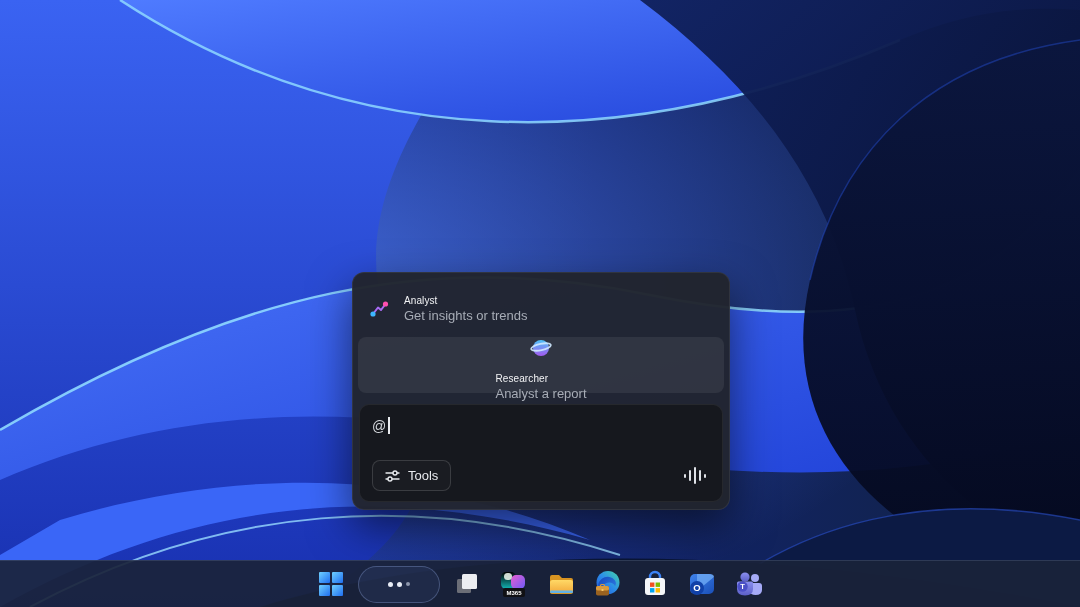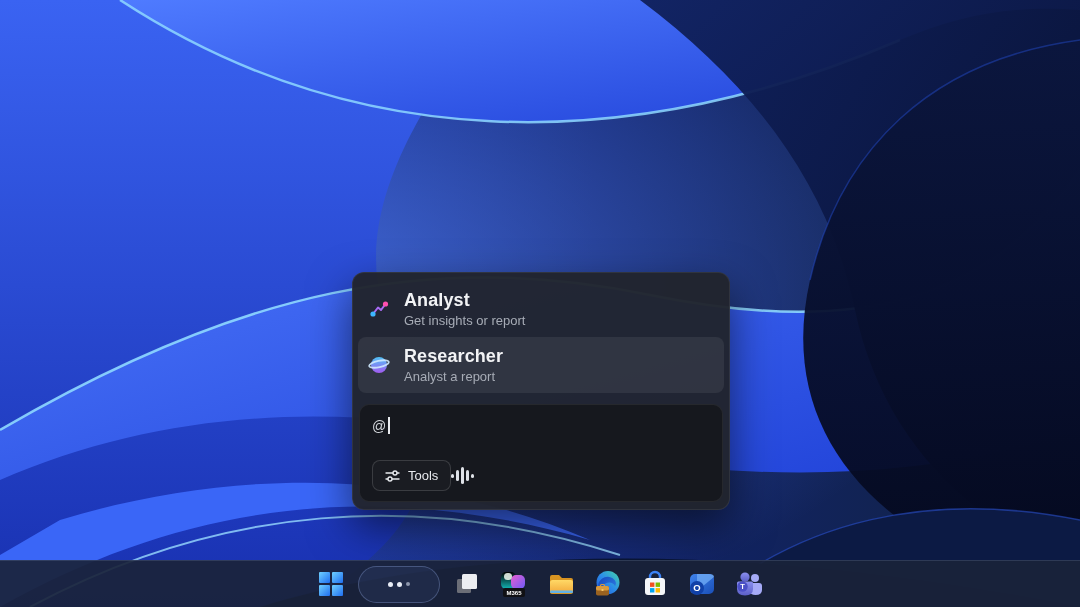--- a/index.html
+++ b/index.html
@@ -17,38 +17,38 @@
     border:1px solid rgba(255,255,255,0.07);
     border-radius:12px;
     box-shadow:0 18px 44px rgba(0,0,0,0.55);
     display:flex; flex-direction:column;
   }
   .agent-list { padding:8px 5px 4px 5px; }
   .agent-item {
     display:flex; align-items:center; gap:14px;
     height:56px; padding:0 10px; border-radius:8px; cursor:pointer;
   }
-  .agent-item.selected { background:rgba(255,255,255,0.07); }
+  .agent-item.selected { background:rgba(255,255,255,0.07);flex-direction:column; }
   .agent-icon { width:22px; height:22px; flex:0 0 22px; }
   .agent-text { display:flex; flex-direction:column; gap:2px; }
-  .agent-title { font-size:18px; font-weight:700; color:#f2f3f5; letter-spacing:.1px; }
+  .agent-title { font-size:10px; font-weight:400; color:#f2f3f5; letter-spacing:.1px; }
   .agent-sub   { font-size:13px; color:#a7acb6; }
 
   .prompt-box {
     margin:7px 6px 7px 6px; flex:1;
     background:#16181e;
     border:1px solid rgba(255,255,255,0.07);
     border-radius:10px;
     display:flex; flex-direction:column; justify-content:space-between;
     padding:12px 12px 10px 12px;
   }
   .prompt-line { display:flex; align-items:center; }
   .prompt-text { font-size:14px; color:#d6d9de; }
   .caret { display:inline-block; width:1.5px; height:17px; background:#e9ebef; margin-left:2px; }
-  .prompt-controls { display:flex; align-items:center; justify-content:flex-start; }
+  .prompt-controls { display:flex; align-items:center; justify-content:space-between; }
   .tools-btn {
     display:flex; align-items:center; gap:8px;
     height:31px; padding:0 12px;
     border:1px solid rgba(255,255,255,0.14);
     background:rgba(255,255,255,0.02);
     border-radius:8px; cursor:pointer;
   }
   .tools-label { font-size:13px; color:#e8eaee; }
   .wave { display:flex; align-items:center; gap:2.5px; height:20px; padding-right:4px; cursor:pointer; }
   .wave i { display:block; width:2.5px; border-radius:2px; background:#dfe2e8; }
@@ -136,21 +136,21 @@
     <div class="agent-list">
 
       <div class="agent-item">
         <svg class="agent-icon" viewBox="0 0 22 22">
           <path d="M5,16 L10,9.5 L13,12 L17.5,6" stroke="#a86bf5" stroke-width="2" fill="none" stroke-linecap="round" stroke-linejoin="round"></path>
           <circle cx="5" cy="16" r="2.6" fill="#3db6ff"></circle>
           <circle cx="17.5" cy="6" r="2.6" fill="#ff4fae"></circle>
         </svg>
         <div class="agent-text">
           <span class="agent-title">Analyst</span>
-          <span class="agent-sub">Get insights or report</span>
+          <span class="agent-sub">Get insights or trends</span>
         </div>
       </div>
 
       <div class="agent-item selected">
         <svg class="agent-icon" viewBox="0 0 22 22">
           <defs>
             <linearGradient id="planetG" x1="0" y1="0" x2="0" y2="1">
               <stop offset="0" stop-color="#4fc3f7"></stop>
                 <stop offset="1" stop-color="#a259ef"></stop>
             </linearGradient>

